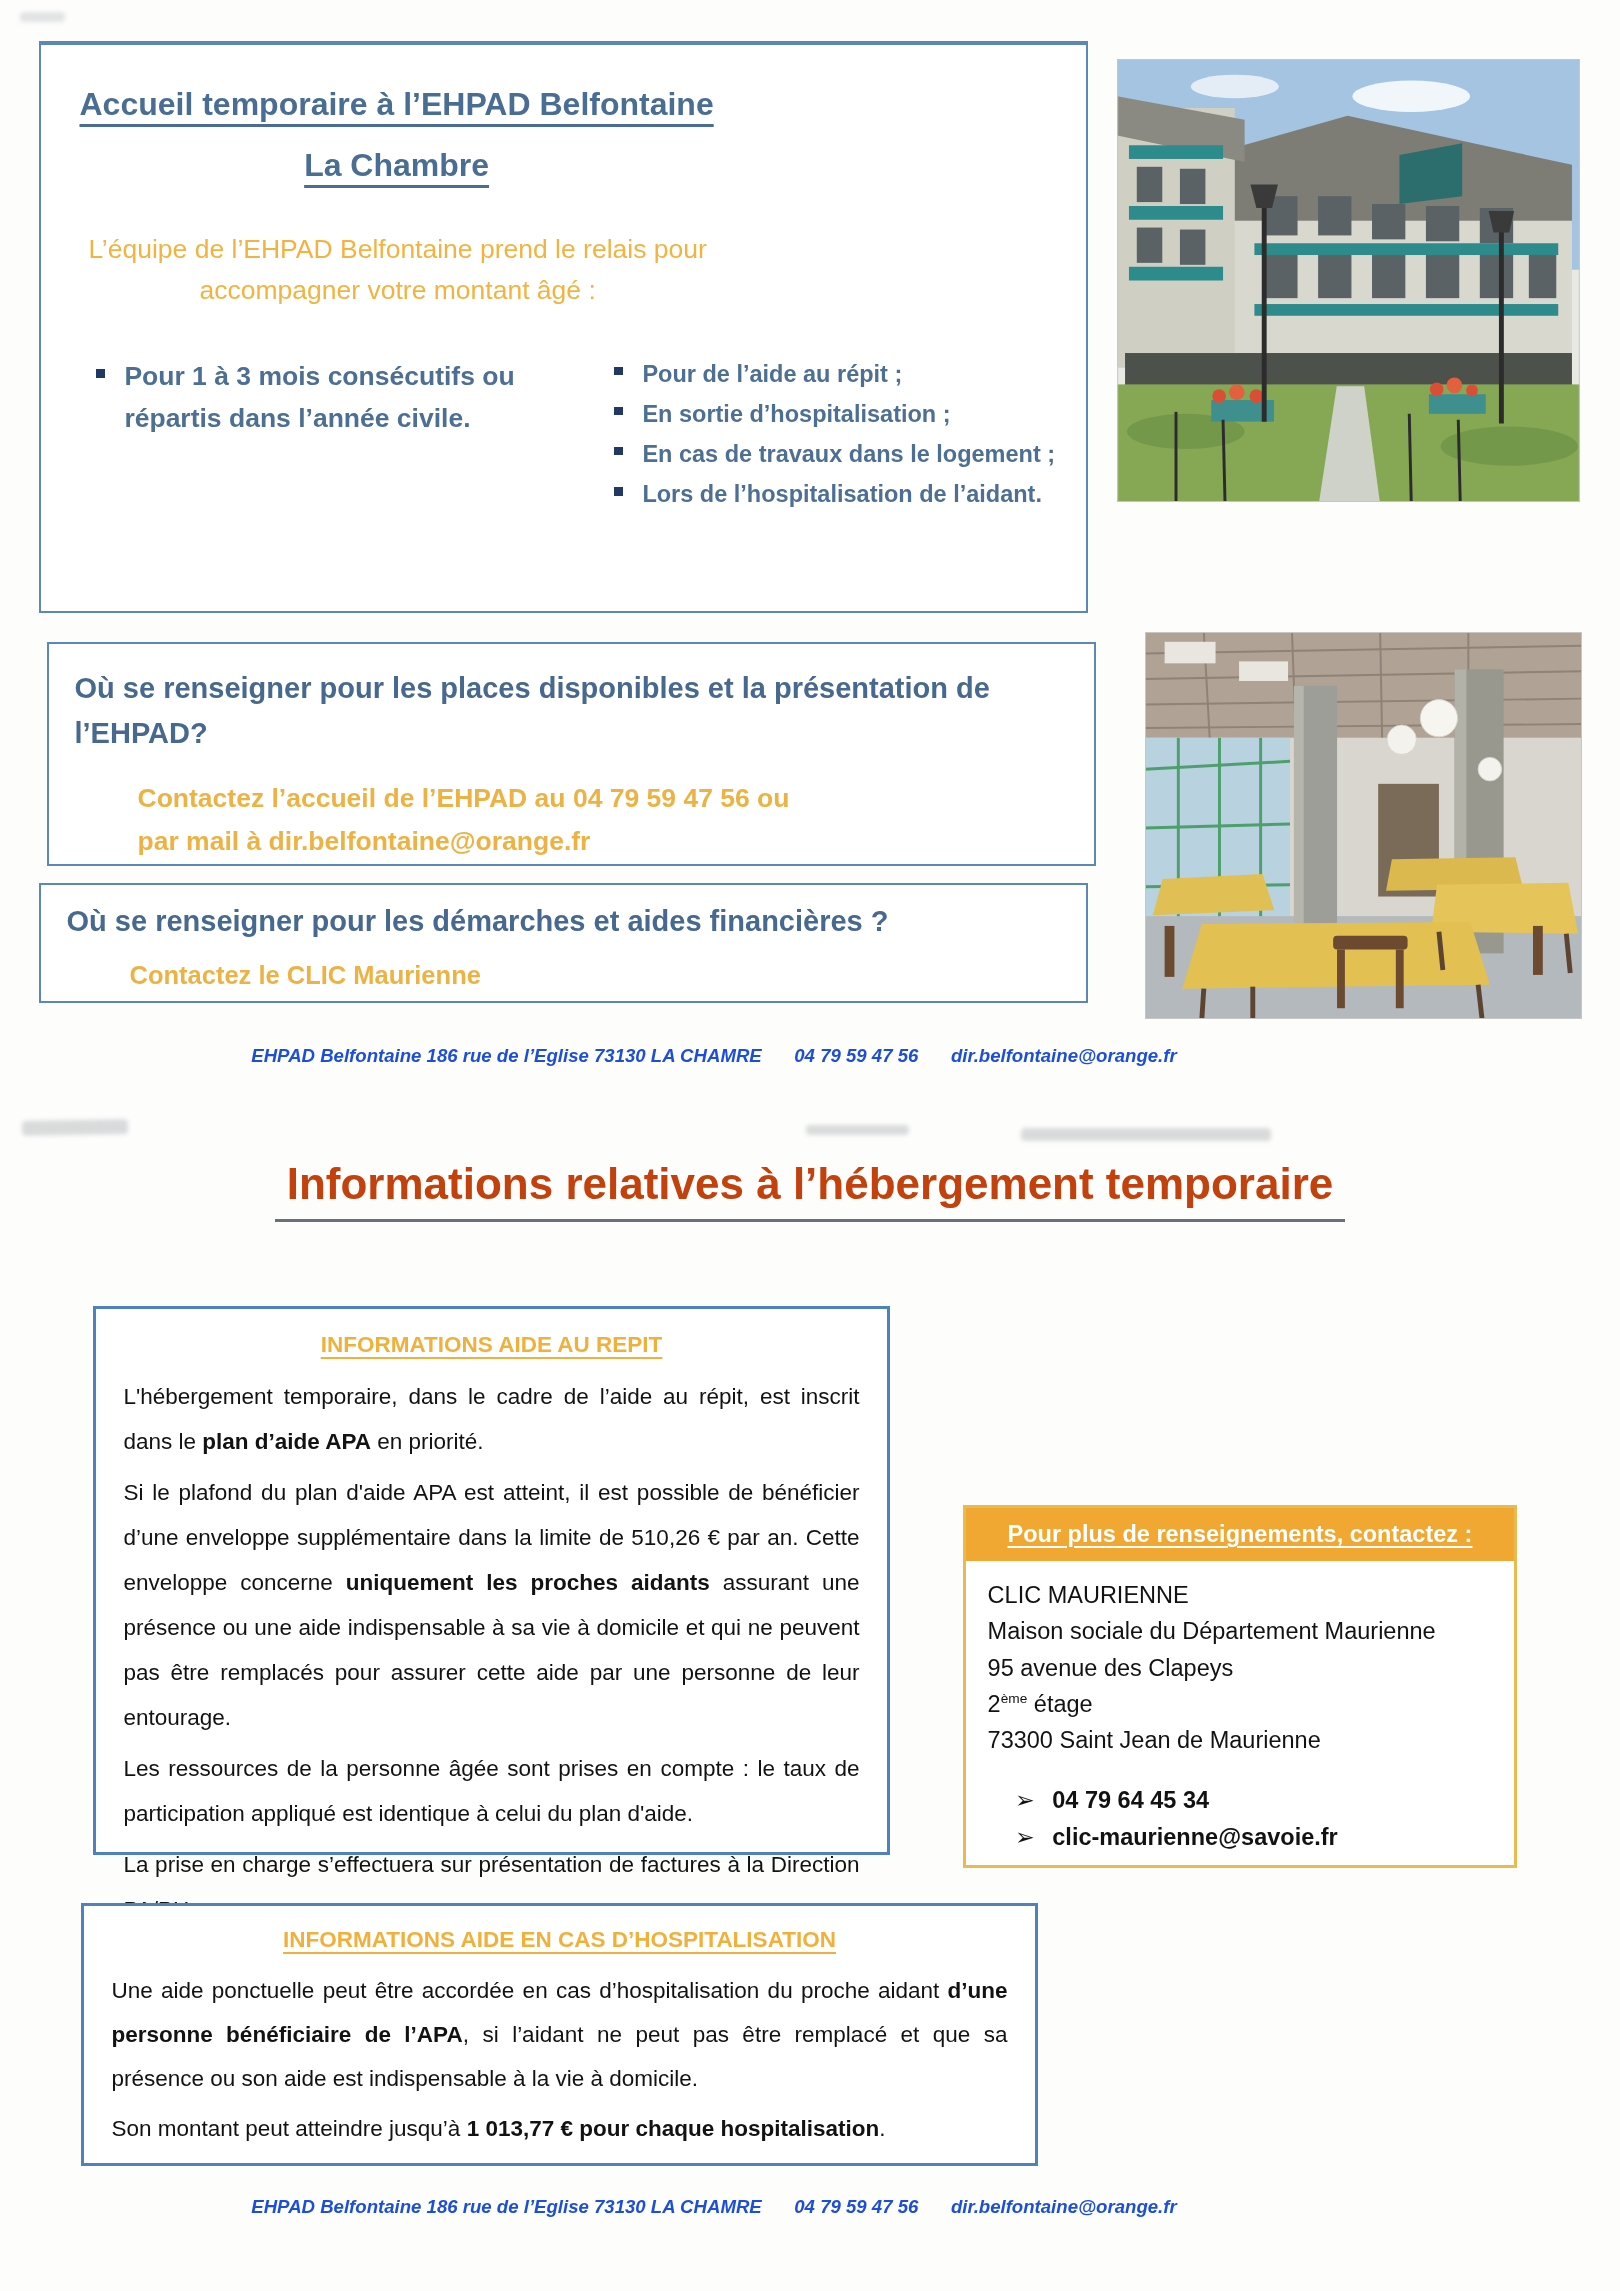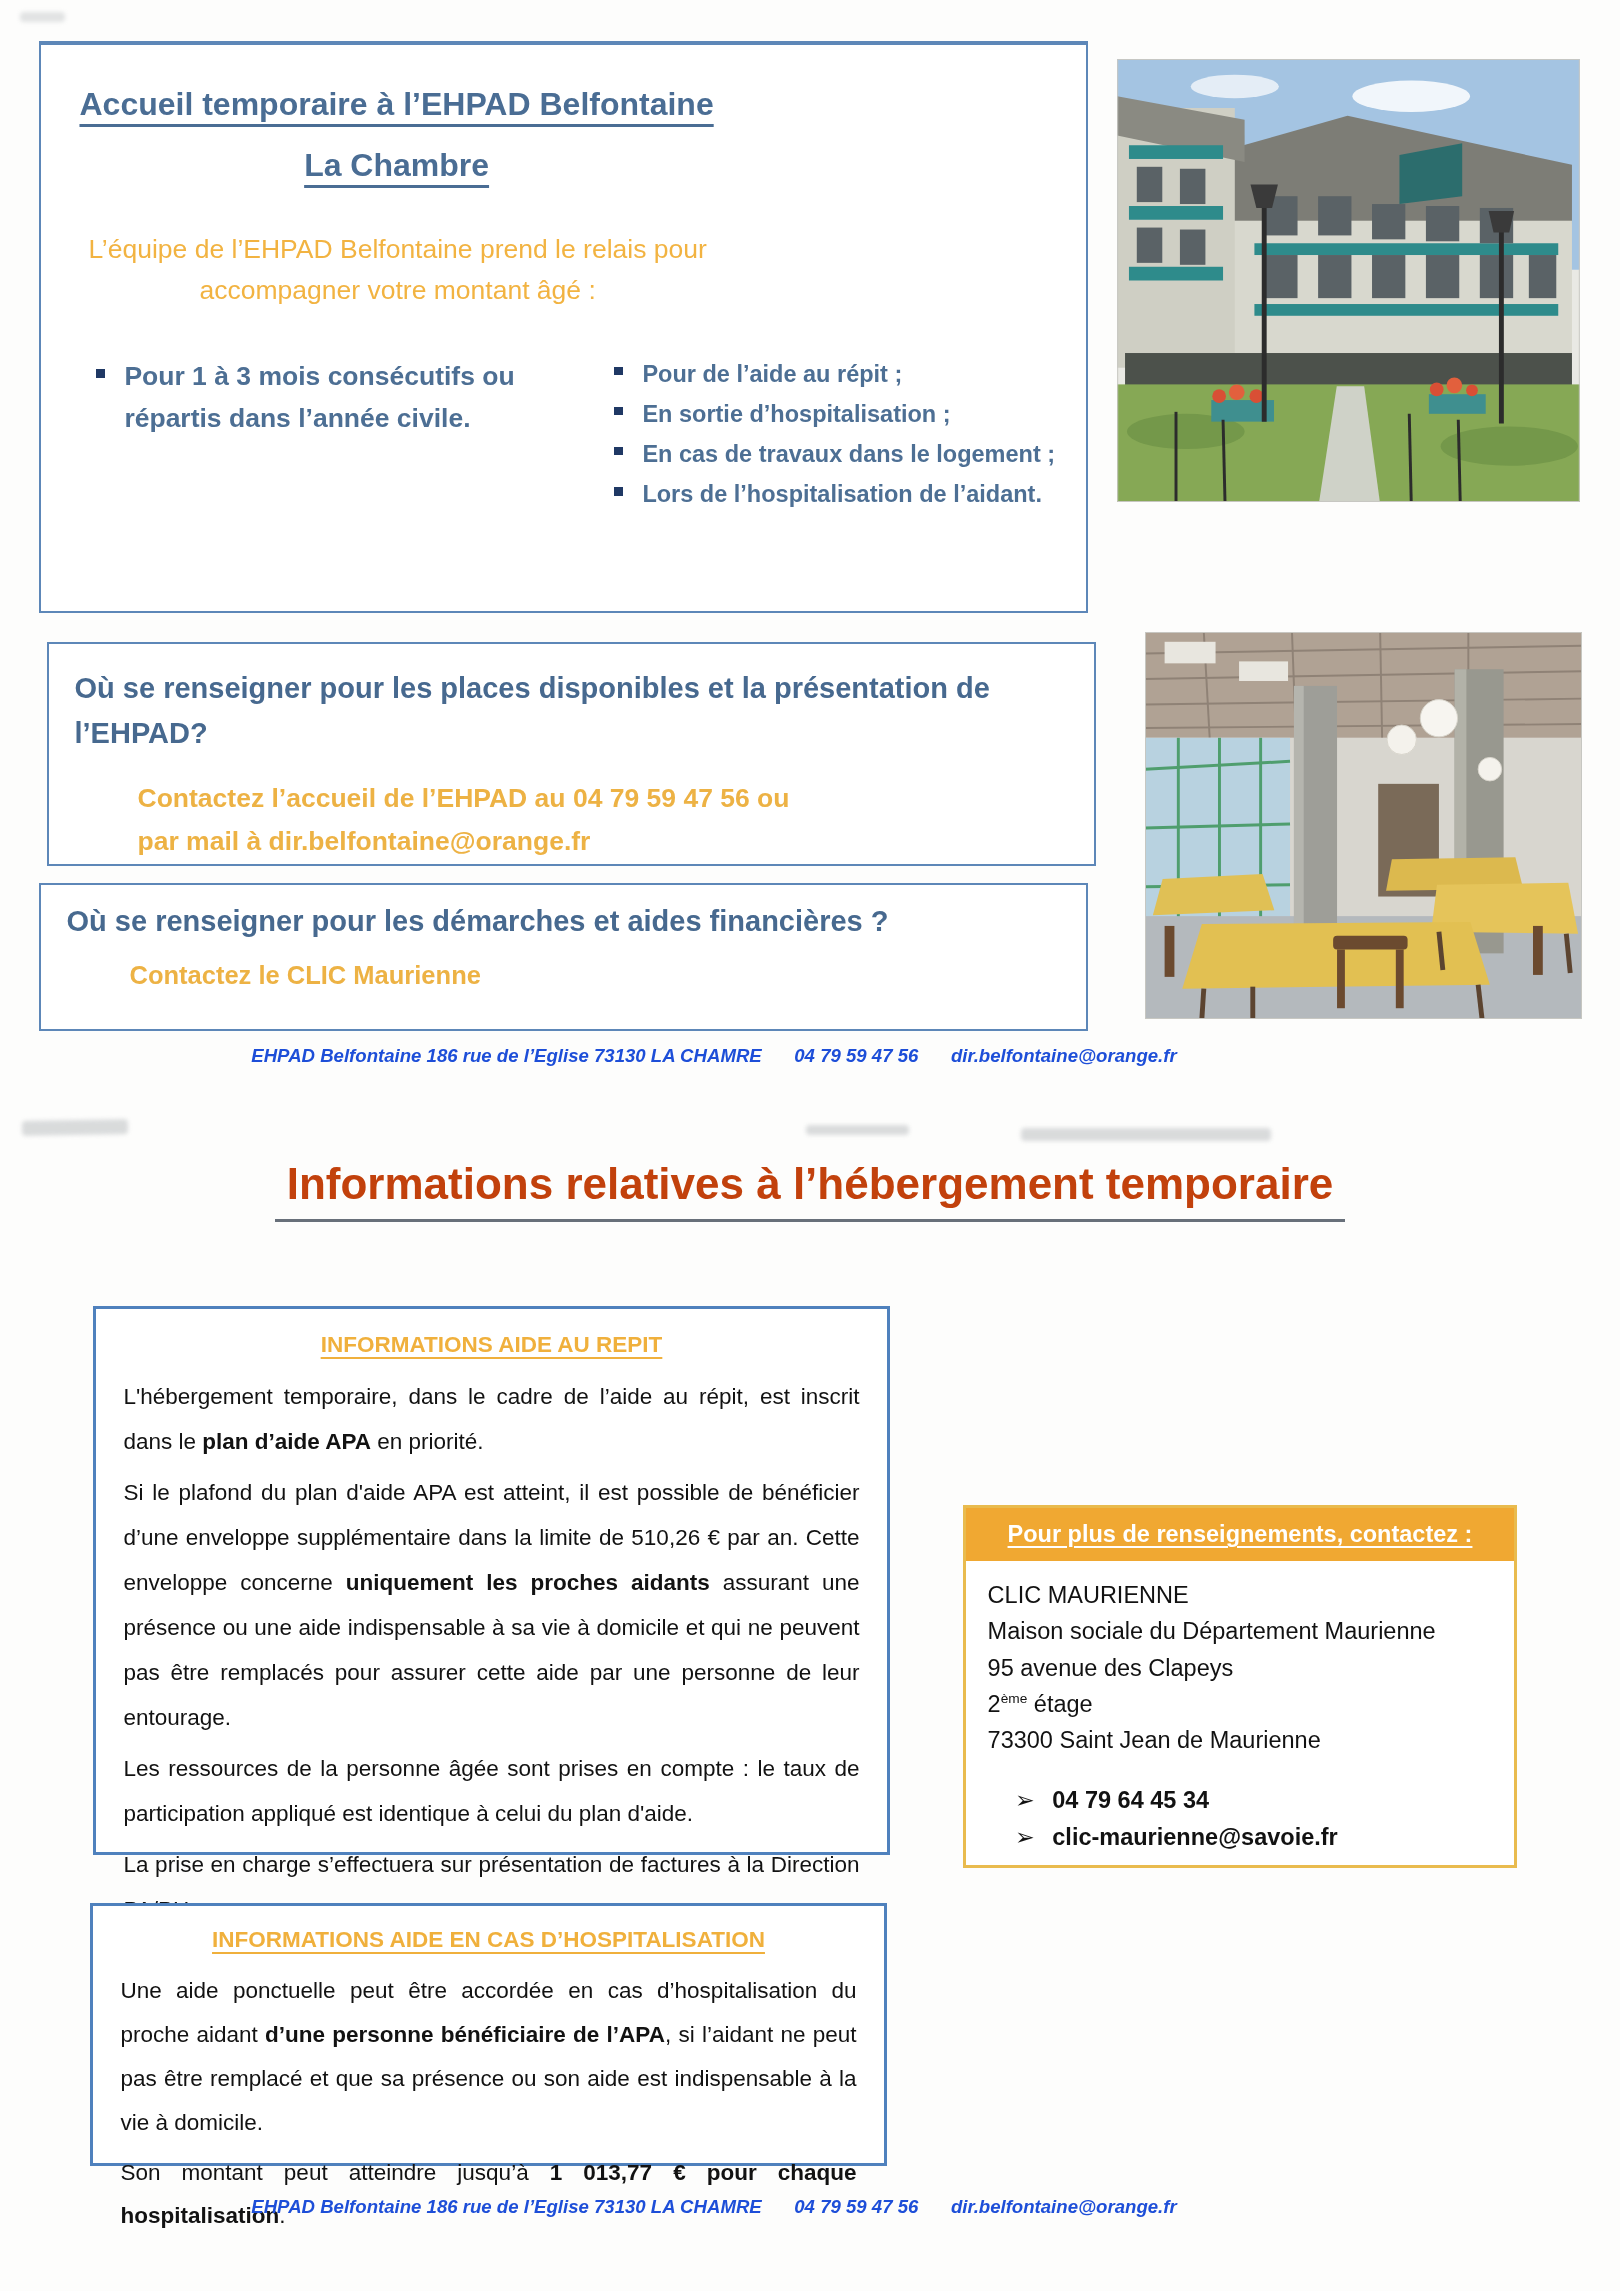--- a/index.html
+++ b/index.html
@@ -23,21 +23,21 @@
     color:#f2b341;font-weight:normal;font-size:26.5px;line-height:1.55;}
   .bullets-row{display:flex;margin:44px 0 0 0;padding:0 13px 0 55px;}
   .bullets-left{width:451px;color:#4d6f94;font-weight:bold;font-size:26.5px;line-height:1.6;}
   .bullets-right{width:461px;margin-left:69px;color:#4d6f94;font-weight:bold;font-size:23.5px;line-height:1.62;}
   .b-item{display:flex;margin-bottom:2px;}
   .sq{flex:0 0 auto;width:8.8px;height:8.8px;background:#1f3864;margin:14.7px 19.6px 0 0;}
   .bullets-right .sq{margin-top:11.8px;}
 
   
   .places-box{left:39px;top:642px;width:1049px;height:224px;padding:21.6px 86px 0 25.5px;margin-left:8px;}
-  .finance-box{left:39px;top:883px;width:1049px;height:148px;padding:13.7px 39px 0 25.5px;}
+  .finance-box{left:39px;top:883px;width:1049px;height:120px;padding:13.7px 39px 0 25.5px;}
   .question{color:#47698f;font-weight:bold;font-size:29px;line-height:1.55;margin:0;}
   .answer{color:#edb244;font-weight:bold;font-size:26.5px;line-height:1.62;margin:21.6px 0 0 63px;}
   .finance-box .answer{margin-top:11px;font-size:25.5px;}
 
   
   .photo1{left:1117px;top:59px;width:463px;height:443px;}
   .photo2{left:1145px;top:632px;width:437px;height:387px;}
   .photo1 svg,.photo2 svg{display:block;}
 
   
@@ -52,21 +52,21 @@
   .sm2{left:806px;top:1125px;width:103px;height:9.8px;}
   .sm3{left:1021px;top:1128px;width:250px;height:12.7px;}
   .sm4{left:19.6px;top:11.8px;width:45px;height:9.8px;opacity:.35;}
 
   
   .title2-wrap{left:0;top:1159px;width:1620px;text-align:center;}
   .title2{display:inline-block;color:#c2410c;font-weight:bold;font-size:44px;
     padding:0 11.8px 9.8px 11.8px;border-bottom:3.9px solid #68707a;}
 
   .repit-box{left:93px;top:1306px;width:797px;height:549px;padding:19.6px 27.4px 0 27.4px;}
-  .hosp-box{left:90px;top:1903px;width:797px;height:263px;padding:17.6px 27.4px 0 27.4px;}
+  .hosp-box{left:81px;top:1903px;width:957px;height:263px;padding:17.6px 27.4px 0 27.4px;}
   .ybox-title{display:block;text-align:center;color:#f0b03c;font-weight:bold;font-size:22.5px;
     text-decoration:underline;text-decoration-thickness:2px;text-underline-offset:4.9px;margin:3.9px 0 15.7px 0;}
   .body-p{font-size:22.5px;line-height:2.0;text-align:justify;margin:0 0 5.9px 0;color:#121212;}
   .hosp-box .body-p{line-height:1.95;}
 
   .contact-box{left:963px;top:1505px;width:554px;height:363px;border:3.9px solid #e9bb4e;}
   .contact-header{background:#f0a832;height:53px;display:flex;align-items:center;justify-content:center;}
   .contact-header span{color:#fff;font-weight:bold;font-size:23.5px;
     text-decoration:underline;text-decoration-thickness:2px;text-underline-offset:3.9px;}
   .contact-body{padding:15.7px 9.8px 0 21.6px;font-size:23.5px;line-height:1.55;color:#121212;}

